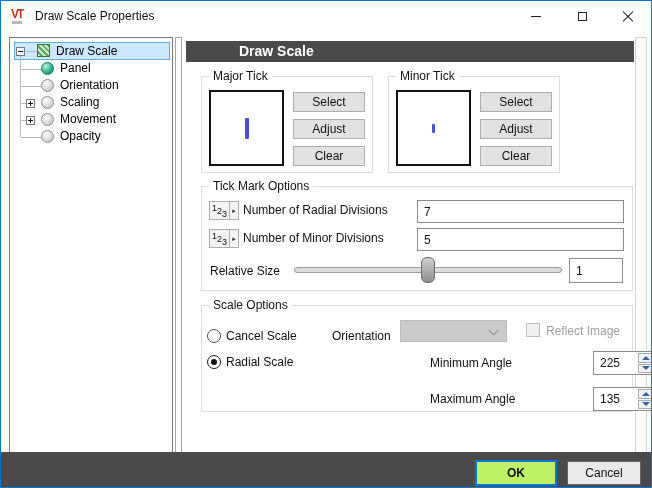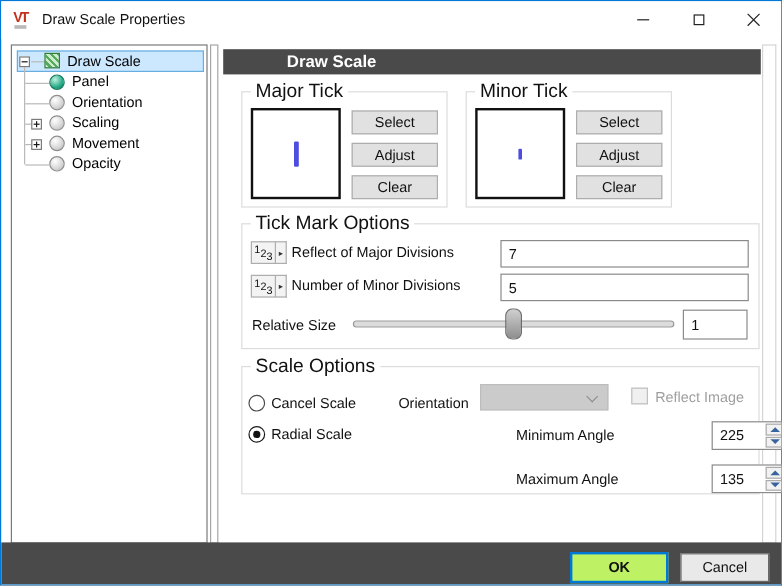--- a/index.html
+++ b/index.html
@@ -42,21 +42,21 @@
   
   .splitter { position:absolute; left:174px; top:36px; width:7px; height:416px; background:#fff; border:1px solid #a6a6a6; }
   .right-strip { position:absolute; left:634px; top:36px; width:12px; height:416px; background:#fff; border:1px solid #d4d4d4; }
 
   
   .header-bar { position:absolute; left:185px; top:40px; width:448px; height:21px; background:#4a4a4a;
                 color:#fff; font-weight:bold; font-size:14px; line-height:21px; padding-left:53px; }
 
   
   .grp { position:absolute; border:1px solid #dcdcdc; background:#fff; }
-  .grp-label { position:absolute; top:-8px; left:7px; background:#fff; padding:0 4px; font-size:16px; color:#111; line-height:15px; }
+  .grp-label { position:absolute; top:-8px; left:7px; background:#fff; padding:0 4px; font-size:12px; color:#111; line-height:15px; }
 
   .btn { position:absolute; background:#e1e1e1; border:1px solid #adadad; font-size:12px; color:#111;
          display:flex; align-items:center; justify-content:center; font-family:"Liberation Sans", sans-serif; }
 
   .preview { position:absolute; left:7px; top:13px; width:75px; height:76px; background:#fff; border:2px solid #111;
              display:flex; align-items:center; justify-content:center; }
   .tickmark { background:#4d4de0; border-radius:1px; }
   .tickmark.major { width:4px; height:21px; }
   .tickmark.minor { width:3px; height:9px; }
 
@@ -196,21 +196,21 @@
     <div class="grp-label">Tick Mark Options</div>
 
     <div class="stepper" style="left:7px; top:14px;">
       <span class="digits">
         <b class="d1">1</b>
           <b class="d2">2</b>
           <b class="d3">3</b>
       </span>
       <span class="arrow">▸</span>
     </div>
-    <div class="lbl" style="left:41px; top:14px; height:19px; line-height:19px;">Reflect of Major Divisions</div>
+    <div class="lbl" style="left:41px; top:14px; height:19px; line-height:19px;">Number of Radial Divisions</div>
     <input class="txt" style="left: 215px; top: 13px; width: 207px; height: 23px;" value="7">
 
     <div class="stepper" style="left:7px; top:42px;">
       <span class="digits">
         <b class="d1">1</b>
           <b class="d2">2</b>
           <b class="d3">3</b>
       </span>
       <span class="arrow">▸</span>
     </div>

